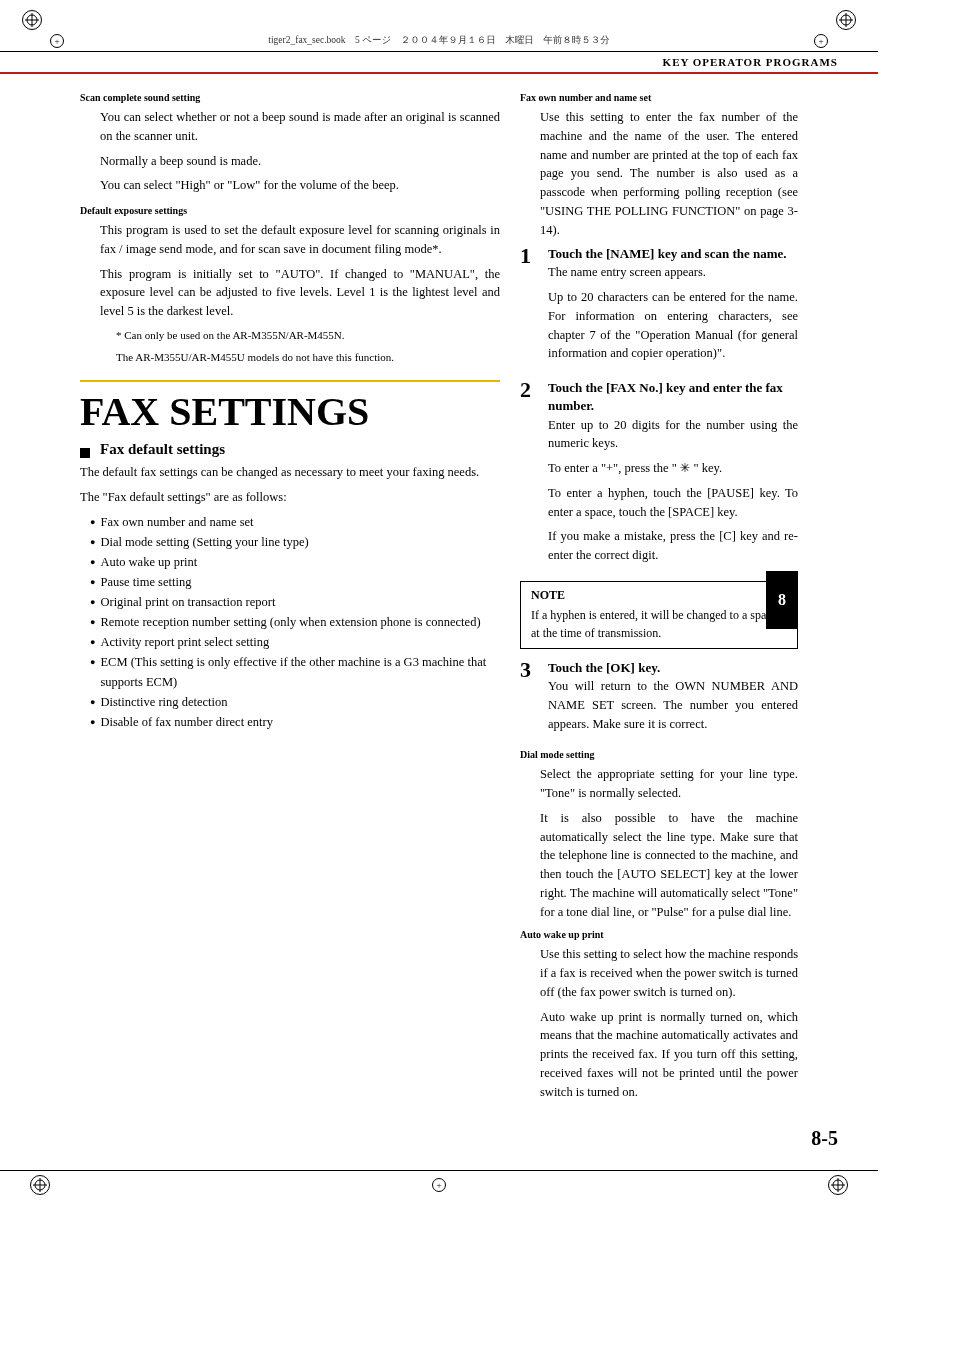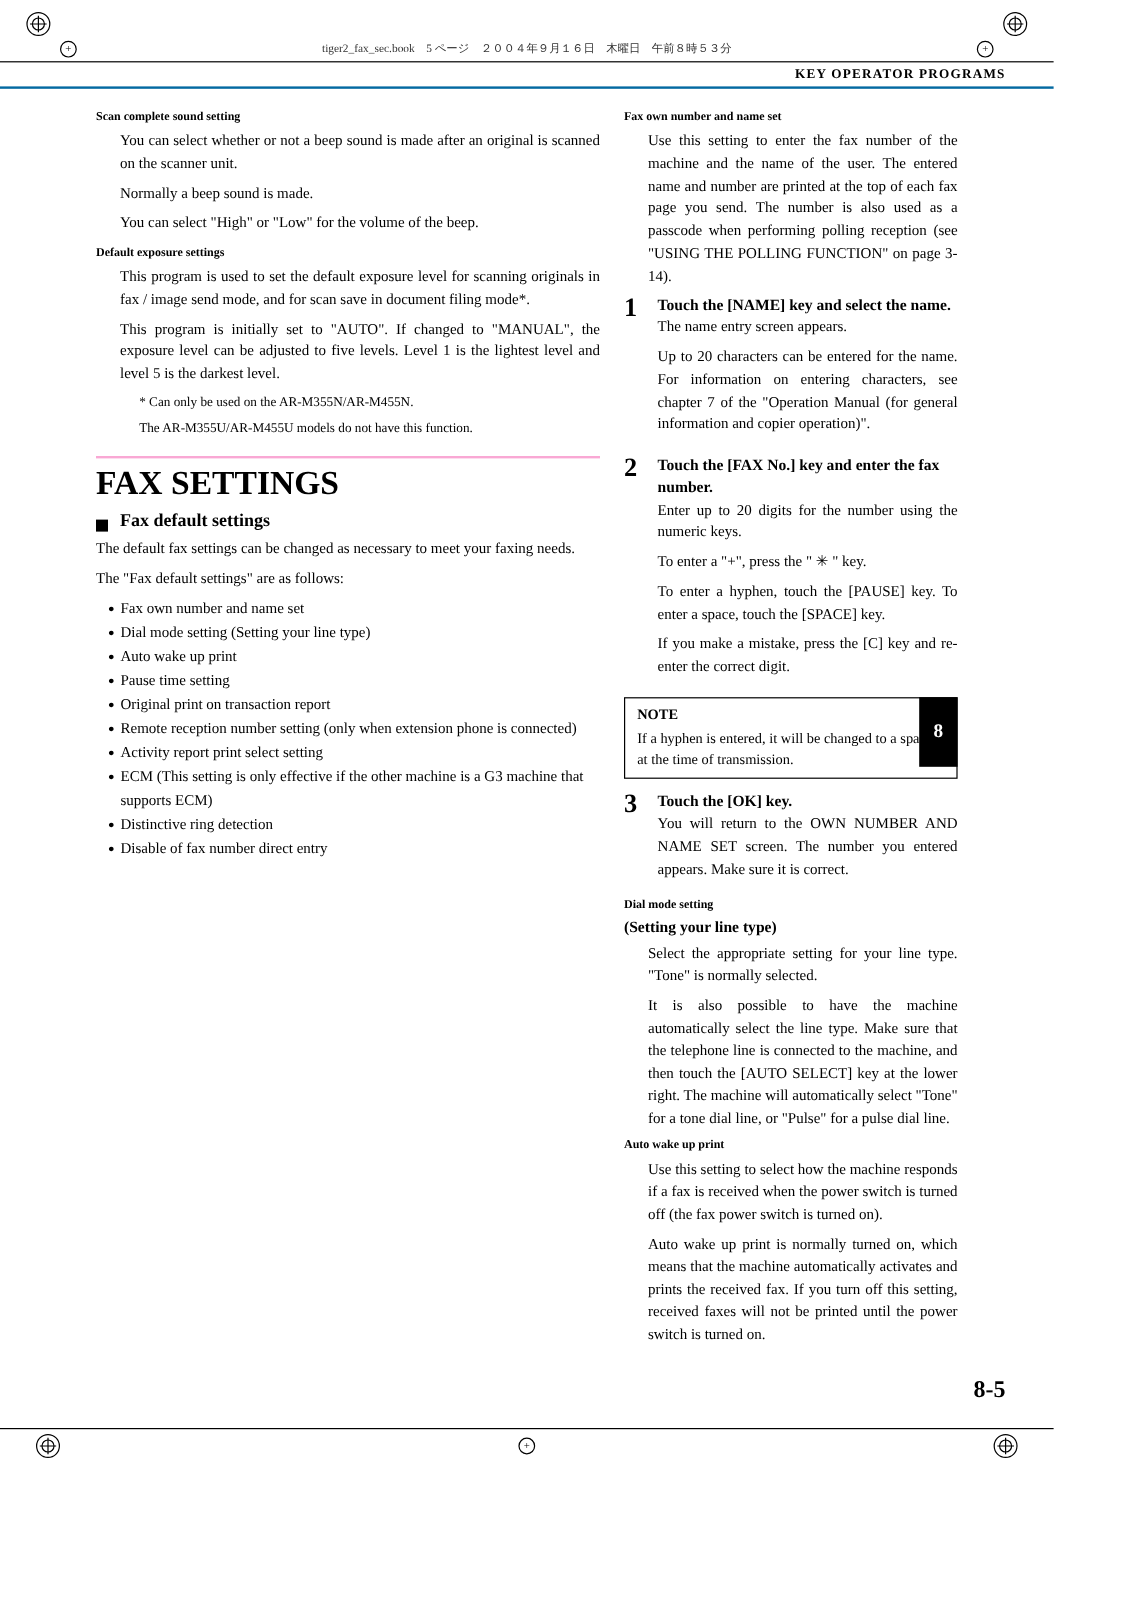--- a/index.html
+++ b/index.html
@@ -17,21 +17,21 @@
       width: 878px;
       min-height: 1351px;
       position: relative;
       padding: 0;
     }
 
     .section-title-bar {
       display: flex;
       justify-content: flex-end;
       padding: 4px 40px 4px 0;
-      border-bottom: 2px solid #0369a1;
+      border-bottom: 2px solid #b91c1c;
       margin-bottom: 8px;
     }
 
     .section-title-bar span {
       font-weight: bold;
       font-size: 11px;
       letter-spacing: 1px;
     }
 
     .content-area {
@@ -62,24 +62,24 @@
     }
 
     p {
       font-size: 12.5px;
       line-height: 1.5;
       margin-bottom: 6px;
       text-align: justify;
     }
 
     .fax-settings-title {
-      font-size: 28px;
+      font-size: 40px;
       font-weight: bold;
       margin: 14px 0 6px 0;
-      border-top: 2px solid #f9a8d4;
+      border-top: 2px solid #eab308;
       padding-top: 6px;
     }
 
     .fax-default-heading {
       font-size: 15px;
       font-weight: bold;
       margin-bottom: 5px;
       display: flex;
       align-items: flex-end;
       gap: 10px;
@@ -359,21 +359,21 @@
         <div>
           <div class="section-heading">Fax own number and name set</div>
           <div class="indent-text">
             <p>Use this setting to enter the fax number of the machine and the name of the user. The entered name and number are printed at the top of each fax page you send. The number is also used as a passcode when performing polling reception (see "USING THE POLLING FUNCTION" on page 3-14).</p>
           </div>
         </div>
 
         <div class="step-item">
           <div class="step-number">1</div>
           <div class="step-content">
-            <div class="step-title">Touch the [NAME] key and select the name.</div>
+            <div class="step-title">Touch the [NAME] key and scan the name.</div>
             <p>The name entry screen appears.</p>
             <p>Up to 20 characters can be entered for the name. For information on entering characters, see chapter 7 of the "Operation Manual (for general information and copier operation)".</p>
           </div>
         </div>
 
         <div class="step-item">
           <div class="step-number">2</div>
           <div class="step-content">
             <div class="step-title">Touch the [FAX No.] key and enter the fax number.</div>
             <p>Enter up to 20 digits for the number using the numeric keys.</p>
@@ -391,21 +391,20 @@
         <div class="step-item">
           <div class="step-number">3</div>
           <div class="step-content">
             <div class="step-title">Touch the [OK] key.</div>
             <p>You will return to the OWN NUMBER AND NAME SET screen. The number you entered appears. Make sure it is correct.</p>
           </div>
         </div>
 
         <div style="margin-top:8px;">
           <div class="section-heading">Dial mode setting</div>
-          <div class="sub-heading">(Setting your line type)</div>
           <div class="indent-text">
             <p>Select the appropriate setting for your line type. "Tone" is normally selected.</p>
             <p>It is also possible to have the machine automatically select the line type. Make sure that the telephone line is connected to the machine, and then touch the [AUTO SELECT] key at the lower right. The machine will automatically select "Tone" for a tone dial line, or "Pulse" for a pulse dial line.</p>
           </div>
         </div>
 
         <div style="margin-top:8px;">
           <div class="section-heading">Auto wake up print</div>
           <div class="indent-text">
             <p>Use this setting to select how the machine responds if a fax is received when the power switch is turned off (the fax power switch is turned on).</p>

